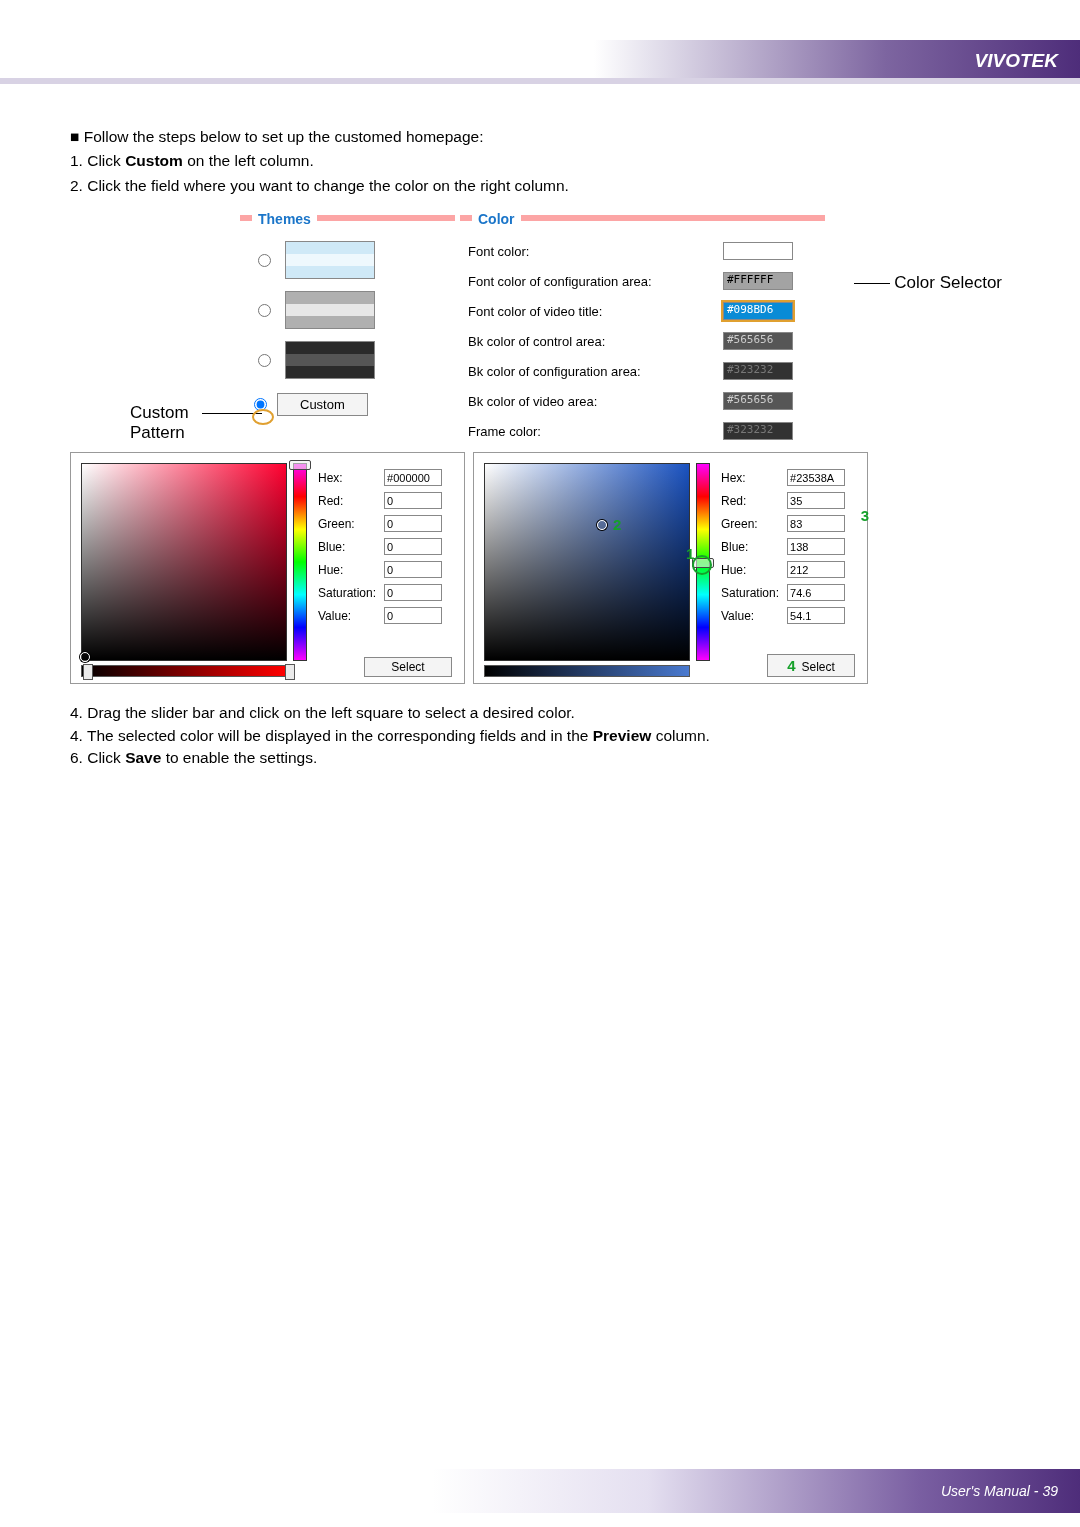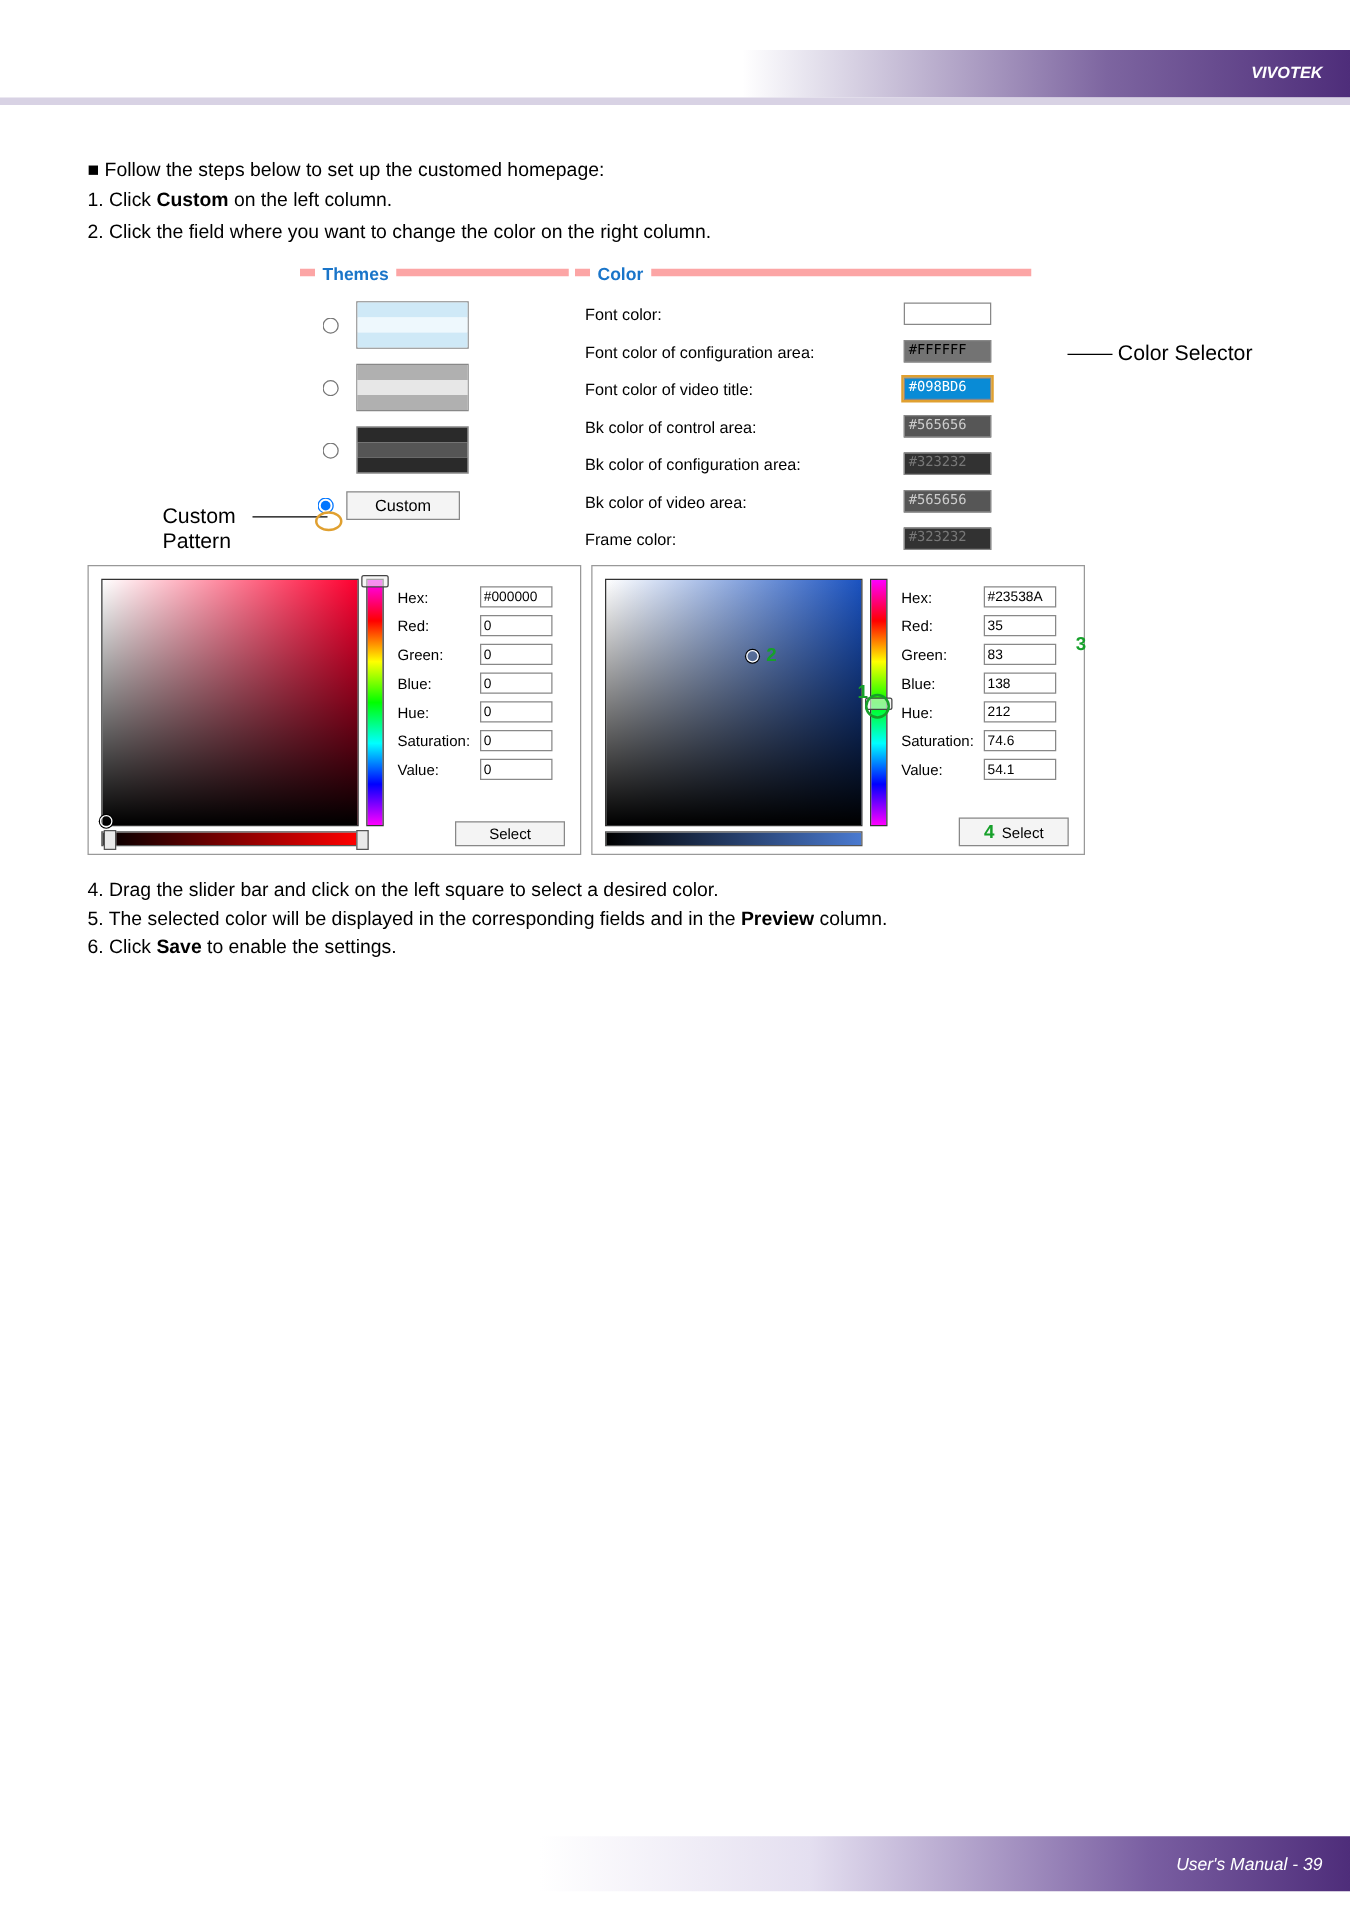--- a/index.html
+++ b/index.html
@@ -18,21 +18,21 @@
     position: relative;
     background: #fff;
   }
   .brand {
     position: absolute;
     right: 22px;
     top: 50px;
     color: #fff;
     font-style: italic;
     font-weight: bold;
-    font-size: 13px;
+    font-size: 19px;
   }
   .brand-stripe {
     position: absolute;
     top: 40px;
     right: 0;
     width: 100%;
     height: 38px;
     background: linear-gradient(to right, #fff 0%, #fff 55%, #e6e3ee 60%, #7d65a0 82%, #4e2d7a 100%);
   }
   .divider-top {
@@ -310,21 +310,21 @@
         <tbody>
             <tr>
           <td>Font color:</td>
           <td>
                 <div class="swatch" style="background:#fff"></div>
               </td>
         </tr>
         <tr>
           <td>Font color of configuration area:</td>
           <td>
-                <div class="swatch" style="background:#737373;color:#000">#FFFFFF</div>
+                <div class="swatch" style="background:#a3a3a3;color:#000">#FFFFFF</div>
               </td>
         </tr>
         <tr>
           <td>Font color of video title:</td>
           <td>
                 <div class="swatch selected-swatch" style="background:#098BD6;color:#fff">#098BD6</div>
               </td>
         </tr>
         <tr>
           <td>Bk color of control area:</td>
@@ -462,21 +462,21 @@
       <div class="value-strip blue"></div>
       <button class="select-btn">
         <span class="annot" style="position:static;margin-right:6px">4</span><span>Select</span>
       </button>
     </div>
   </div>
 
   <div class="steps-bottom">
     <p>4. Drag the slider bar and click on the left square to select a desired color.</p>
     <p>
-      <span>5. The selected color will be displayed in the corresponding fields and in the </span><span class="bold">Preview</span><span> column.</span>
+      <span>4. The selected color will be displayed in the corresponding fields and in the </span><span class="bold">Preview</span><span> column.</span>
     </p>
     <p>
       <span>6. Click </span><span class="bold">Save</span><span> to enable the settings.</span>
     </p>
   </div>
 </div>
 
 <div class="footer">
   <div class="footer-stripe"></div>
   <div class="footer-text">

